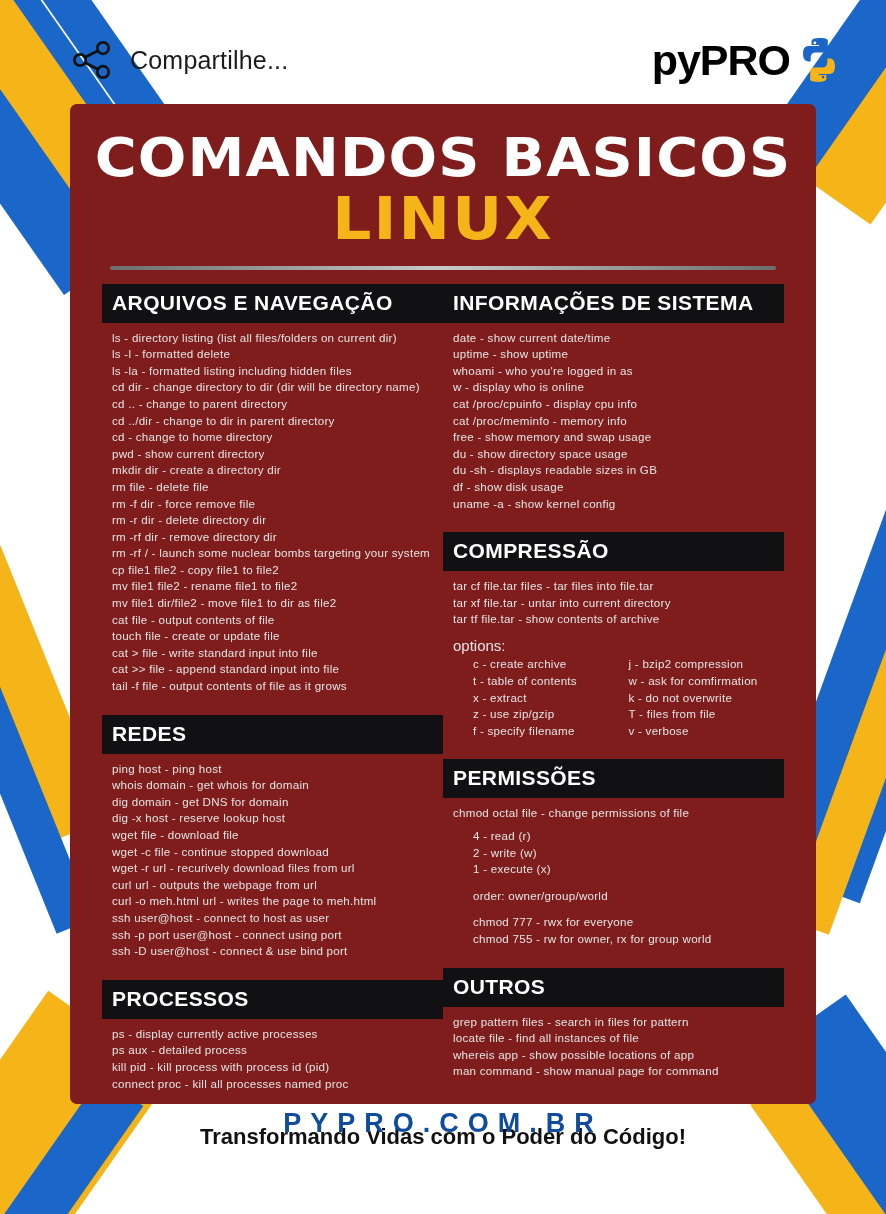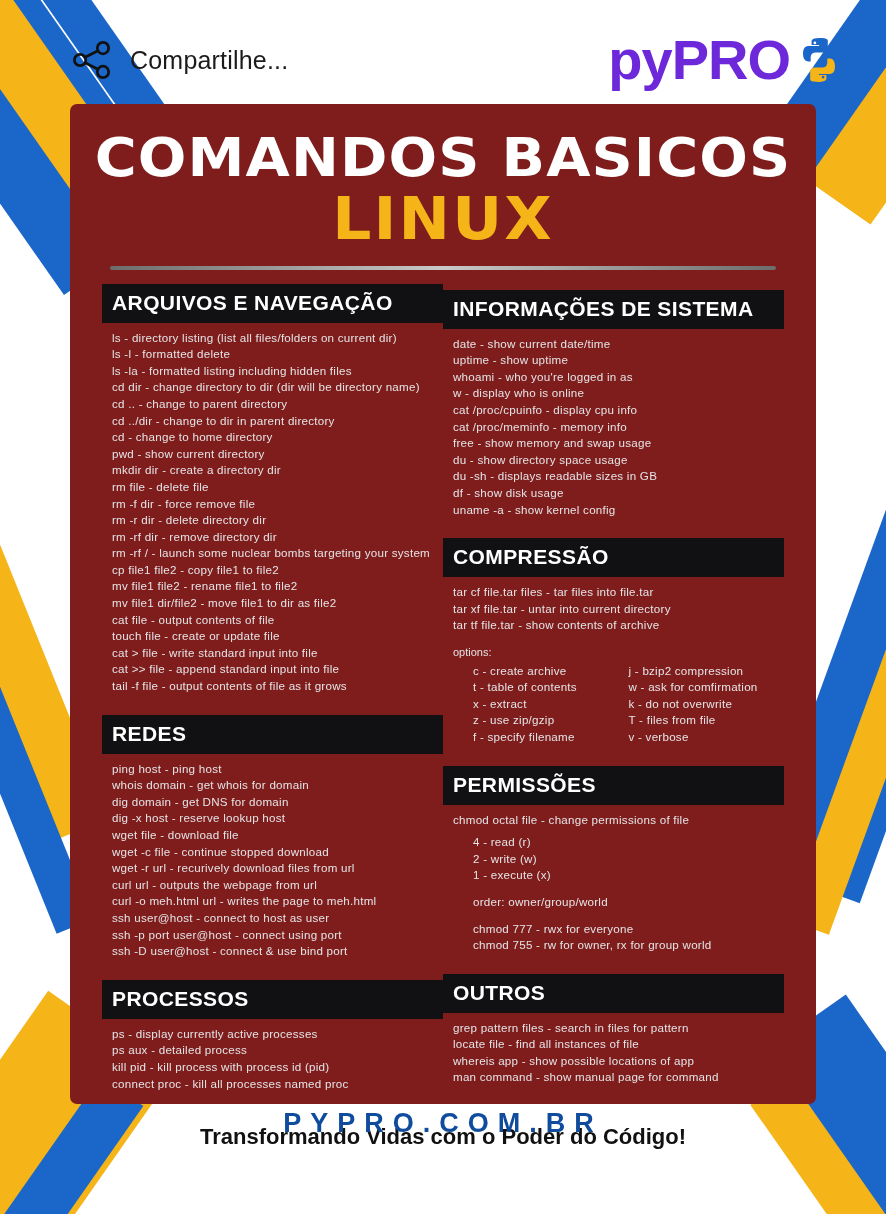--- a/index.html
+++ b/index.html
@@ -78,21 +78,21 @@
     display: flex; align-items: center; justify-content: space-between;
     z-index: 5;
   }
   .share-wrap { display: flex; align-items: center; gap: 16px; }
   .share-icon { width: 44px; height: 44px; display: block; }
   .share-label {
     font-size: 25px; color: #1b1b1b; letter-spacing: .2px;
   }
   .brand { display: flex; align-items: center; }
   .brand-text {
-    font-size: 56px; font-weight: bold; color: #6d28d9;
+    font-size: 43px; font-weight: bold; color: #000000;
     letter-spacing: -1px; line-height: 1; text-align: center;
   }
   .brand-logo { margin-left: 2px; }
 
   
   .card {
     position: absolute; left: 70px; top: 104px;
     width: 746px; height: 1000px;
     background: #7f1d1d;
     border-radius: 7px;
@@ -121,21 +121,21 @@
     transform: scaleX(1.06);
     line-height: 1.05;
     margin-top: 2px;
   }
   .rule {
     height: 4px; margin: 16px 14px 14px 14px;
     background: linear-gradient(to right, #6d6d6d, #c9c9c9 50%, #6d6d6d);
     border-radius: 2px;
   }
 
-  .columns { display: flex; padding: 0 6px; align-items: center; }
+  .columns { display: flex; padding: 0 6px; }
   .col { width: 50%; }
 
   .sect-head {
     background: #111114;
     color: #ffffff;
     font-weight: bold;
     font-size: 21px;
     letter-spacing: .4px;
     padding: 7px 10px 8px 10px;
     display: inline-block;
@@ -151,21 +151,21 @@
   }
   .cmds li {
     color: #e4e4e6;
     font-size: 11.6px;
     line-height: 16.6px;
     letter-spacing: .25px;
     white-space: nowrap;
   }
 
   .opts-label {
-    color: #e4e4e6; font-size: 11px; padding-left: 10px;
+    color: #e4e4e6; font-size: 15px; padding-left: 10px;
     line-height: 16.6px; margin-top: 10px;
   }
   .opts-grid {
     display: flex; padding-left: 30px; margin-top: 2px;
   }
   .opts-grid ul { list-style: none; width: 50%; }
   .opts-grid li {
     color: #e4e4e6; font-size: 11.6px; line-height: 16.6px;
     white-space: nowrap; letter-spacing: .25px;
   }

